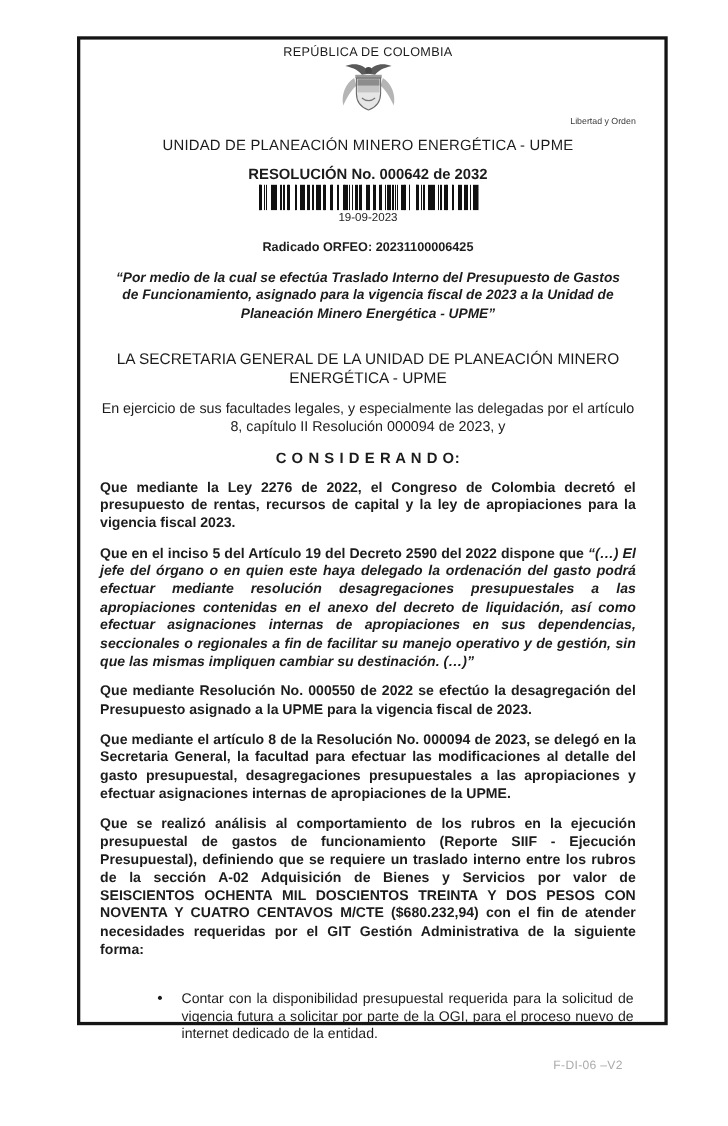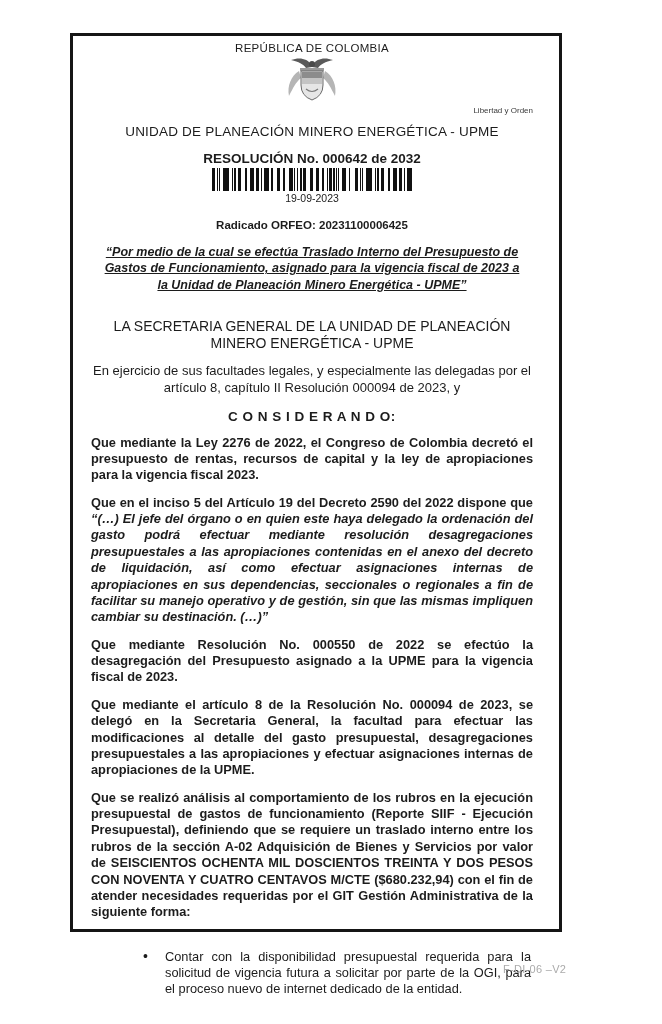--- a/index.html
+++ b/index.html
@@ -2,41 +2,41 @@
 <html><head>
 <meta charset="utf-8">
 <style>
   * { margin:0; padding:0; box-sizing:border-box; }
   html,body { background:#ffffff; }
   .page {
     position:relative; width:662px; height:1024px; background:#ffffff;
     font-family:"Liberation Sans", sans-serif; color:#1c1c1c; overflow:hidden;
   }
   .frame {
-    position:absolute; left:70px; top:33px; width:492px; height:899px;
+    position:absolute; left:70px; top:33px; width:537px; height:899px;
     border:3px solid #151515; padding:6px 26px 0 18px; text-align:center;
   }
   .republic { font-size:11.5px; letter-spacing:.3px; }
   .crest { margin-top:2px;text-align:right; }
   .crest svg { display:block; margin:0 auto; }
   .motto { font-size:8px; color:#3a3a3a; margin-top:0; }
   .entity { font-size:13.5px; margin-top:9px; letter-spacing:.2px; }
   .res-title { font-size:13.5px; font-weight:bold; margin-top:12px; }
   .barcode {
     width:200px; height:23px; margin:2px auto 0;
     background:
       repeating-linear-gradient(90deg,#111 0 2px,transparent 2px 5px,#111 5px 6px,transparent 6px 11px),
       repeating-linear-gradient(90deg,#111 0 3px,transparent 3px 7px,#111 7px 8px,transparent 8px 13px);
     background-color:#fff;
   }
   .barcode-date { font-size:10.5px; margin-top:1px; }
   .radicado { font-size:11.5px; font-weight:bold; margin-top:15px; }
   .subject {
     font-size:12.5px; font-weight:bold; font-style:italic;
-    text-decoration:underline; margin-top:13px; line-height:1.3;
+    margin-top:13px; line-height:1.3;
     padding:0 8px;
   }
   .issuer { font-size:14px; font-weight:normal; margin-top:25px; line-height:1.25; }
   .preamble { font-size:13px; margin-top:10px; line-height:1.3; }
   .considerando { font-size:13.5px; font-weight:bold; margin-top:12px; letter-spacing:.5px; }
   p.body {
     font-size:12.8px; line-height:1.28; text-align:justify; margin-top:11px;font-weight:bold;
   }
   p.body .it { font-style:italic; }
   ul.bullets { margin-top:28px; padding-left:52px; list-style:none; text-align:justify; }

